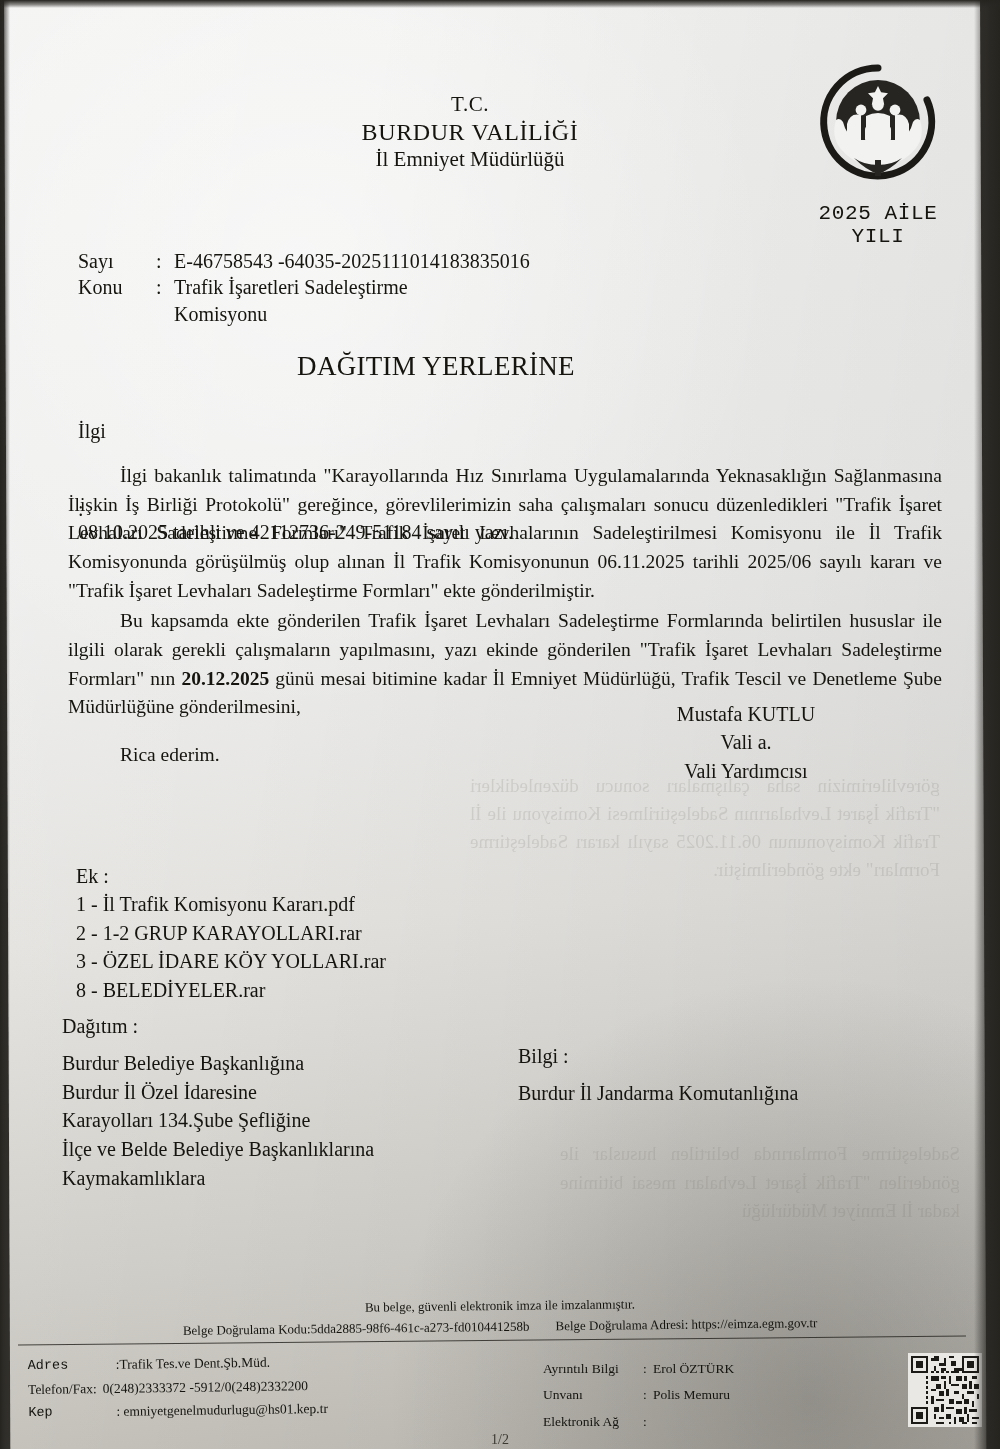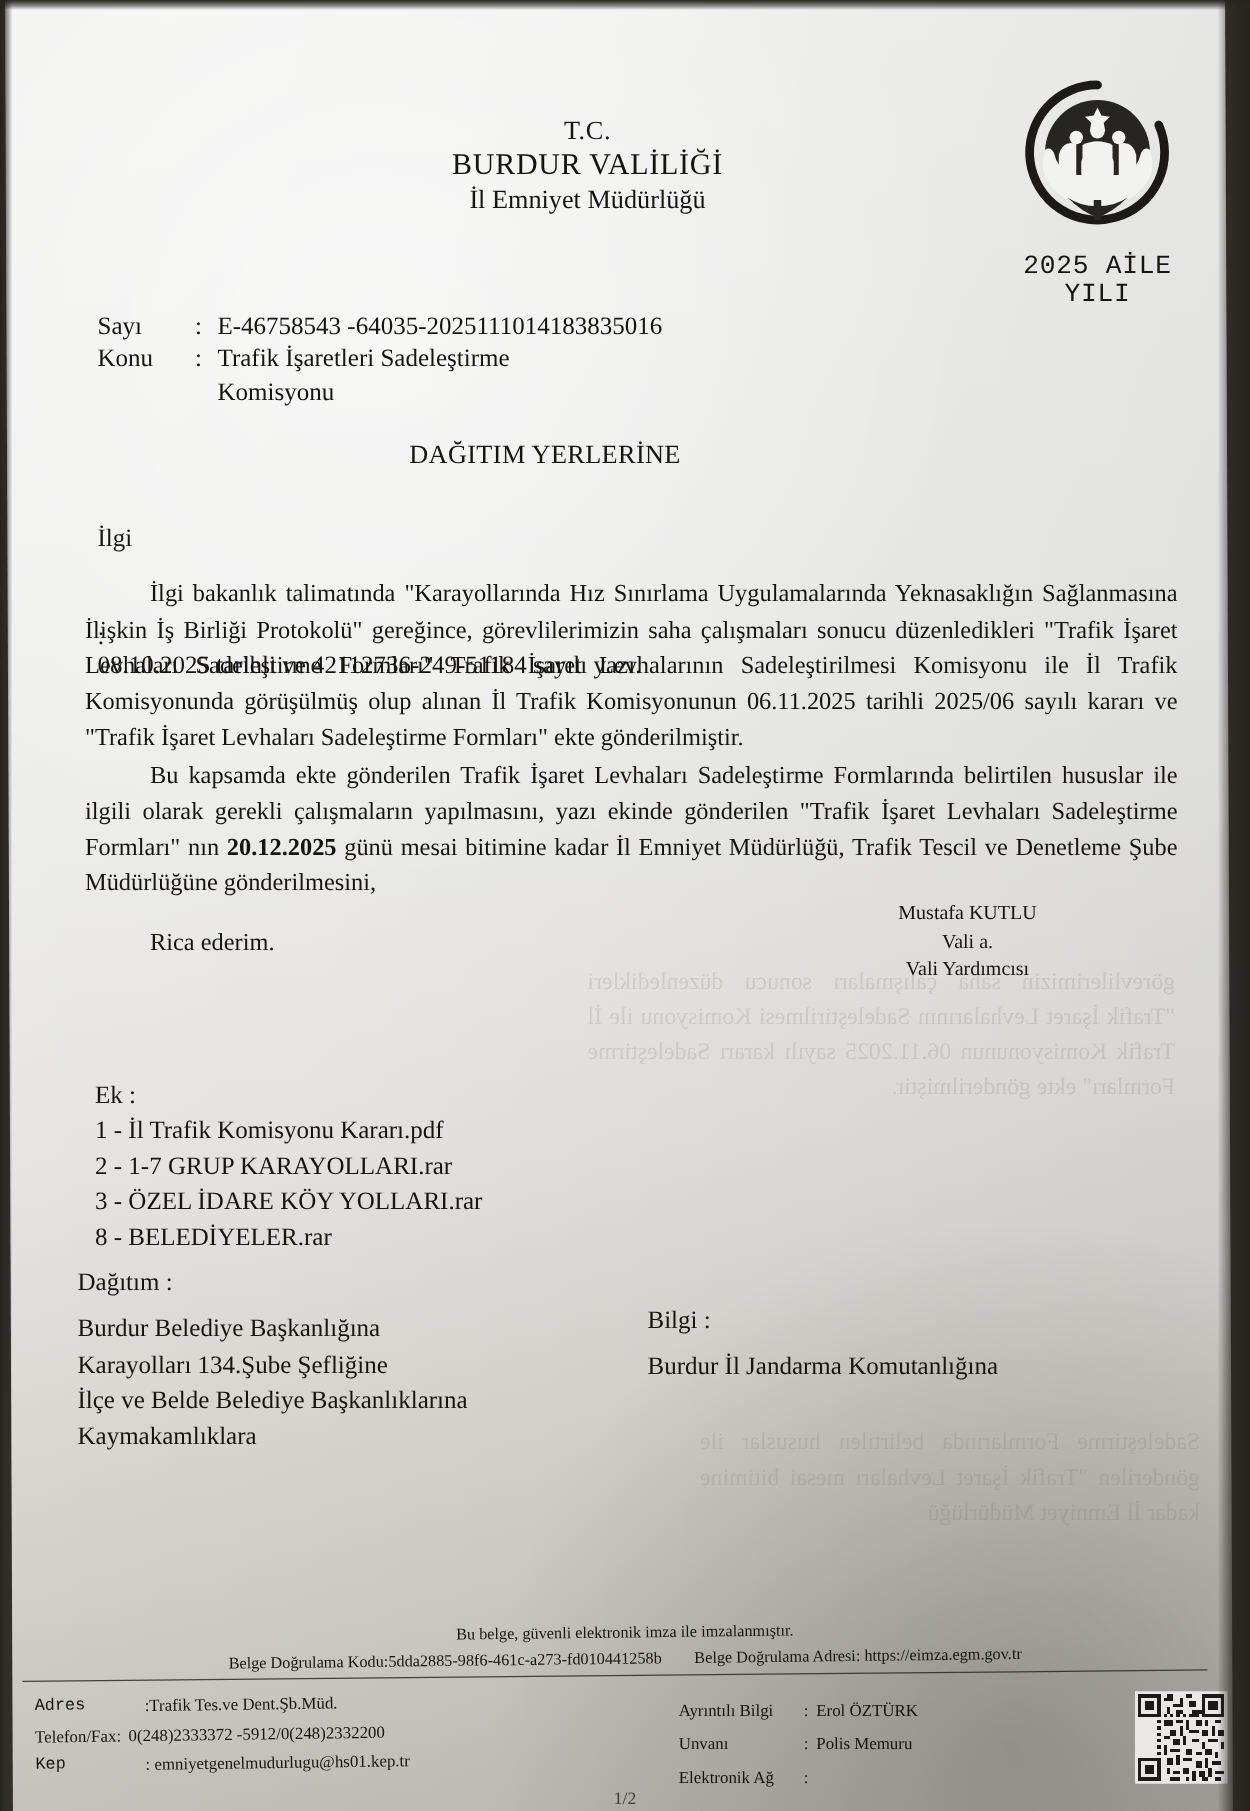--- a/index.html
+++ b/index.html
@@ -65,41 +65,41 @@
   
   .meta { position: absolute; left: 78px; top: 248px; font-size: 20px; line-height: 1.32; }
   .meta-row { display: flex; }
   .meta-key { width: 78px; flex: 0 0 78px; }
   .meta-colon { width: 18px; flex: 0 0 18px; }
   .meta-val { flex: 1; }
   .meta-val2 { margin-left: 96px; }
 
   .addressee {
     position: absolute; left: 0; top: 351px; width: 872px;
-    text-align: center; font-size: 21px; letter-spacing: .3px;
+    text-align: center; font-size: 27px; letter-spacing: .3px;
   }
 
   .ilgi { position: absolute; left: 78px; top: 420px; font-size: 20px; display: flex; flex-direction: column; }
   .ilgi .meta-key { width: 78px; flex: 0 0 78px; }
 
   
   .body-text {
     position: absolute; left: 68px; top: 462px; width: 874px;
     font-size: 19.5px; line-height: 1.47;
     text-align: justify; text-justify: inter-word;
   }
   .body-text p { text-indent: 52px; margin-bottom: 2px; }
   .body-text b { font-weight: bold; }
   .rica { text-indent: 52px; margin-top: 19px; }
 
   
   .signature {
-    position: absolute; right: 66px; top: 700px;
+    position: absolute; right: 94px; top: 700px;
     width: 320px; text-align: center;
-    font-size: 16px; line-height: 1.42; margin-top: 20px;
+    font-size: 20px; line-height: 1.42;
   }
 
   
   .ek { position: absolute; left: 76px; top: 862px; font-size: 20px; line-height: 1.42; }
 
   
   .dagitim { position: absolute; left: 62px; top: 1012px; font-size: 20px; line-height: 1.44; }
   .dagitim-head { margin-bottom: 8px; }
   .bilgi { position: absolute; left: 518px; top: 1042px; font-size: 20px; line-height: 1.44; }
   .bilgi-head { margin-bottom: 8px; }
@@ -257,28 +257,29 @@
 
     <div class="signature">
       <div>Mustafa KUTLU</div>
       <div>Vali a.</div>
       <div>Vali Yardımcısı</div>
     </div>
 
     <div class="ek">
       <div>Ek :</div>
       <div>1 - İl Trafik Komisyonu Kararı.pdf</div>
-      <div>2 - 1-7 GRUP KARAYOLLARI.rar</div>
+      <div>2 - 1-2 GRUP KARAYOLLARI.rar</div>
       <div>3 - ÖZEL İDARE KÖY YOLLARI.rar</div>
       <div>8 - BELEDİYELER.rar</div>
     </div>
 
     <div class="dagitim">
       <div class="dagitim-head">Dağıtım :</div>
       <div>Burdur Belediye Başkanlığına</div>
+      <div>Burdur İl Özel İdaresine</div>
       <div>Karayolları 134.Şube Şefliğine</div>
       <div>İlçe ve Belde Belediye Başkanlıklarına</div>
       <div>Kaymakamlıklara</div>
     </div>
 
     <div class="bilgi">
       <div class="bilgi-head">Bilgi :</div>
       <div>Burdur İl Jandarma Komutanlığına</div>
     </div>
 

